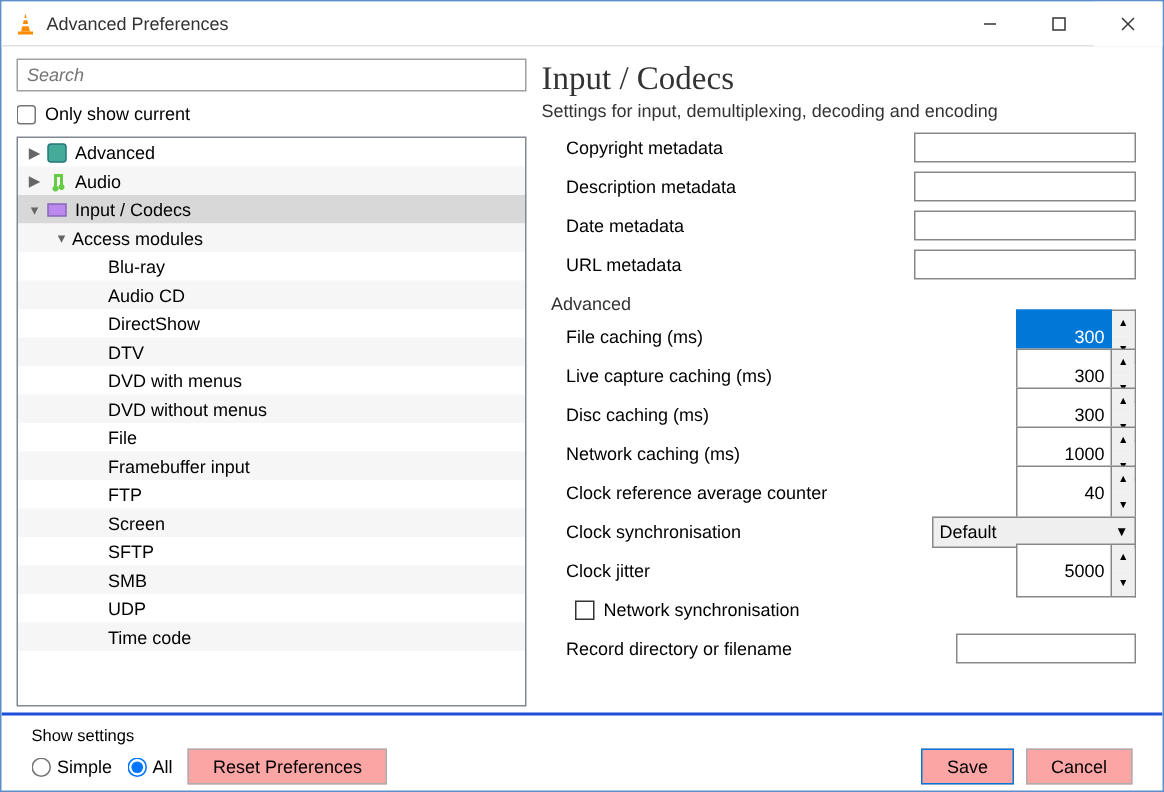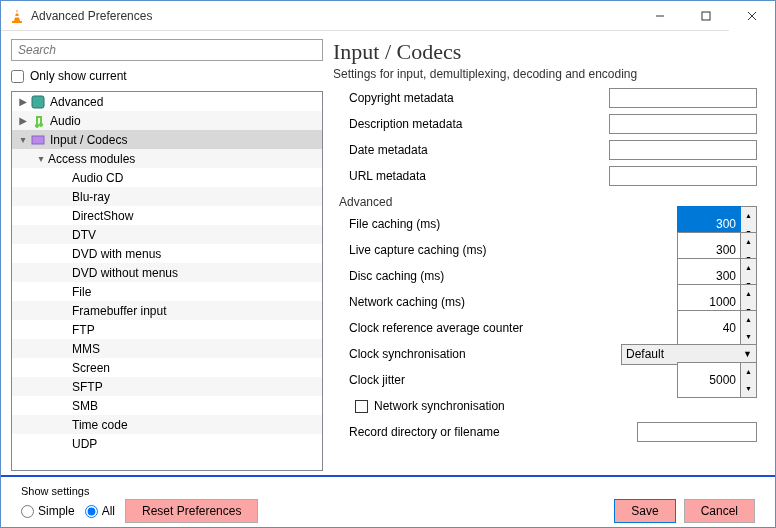--- a/index.html
+++ b/index.html
@@ -6,21 +6,21 @@
 body { background: #fff; width: 776px; height: 528px; overflow: hidden; display: flex; flex-direction: column; border: 1px solid #5a8fc9; }
 
 .titlebar { background: #fff; height: 30px; display: flex; align-items: center; padding-left: 8px; border-bottom: 1px solid #e0e0e0; }
 .titlebar .vlc-icon { width: 16px; height: 16px; margin-right: 6px; }
 .titlebar .title { font-size: 12px; color: #333; flex: 1; }
 .titlebar .winbtn { width: 46px; height: 30px; display: flex; align-items: center; justify-content: center; font-size: 10px; color: #333; }
 .titlebar .winbtn:last-child { }
 
 .content { flex: 1; display: flex; padding: 8px 10px 4px 10px; gap: 10px; overflow: hidden; }
 
-.left-panel { width: 312px; display: flex; flex-direction: column; gap: 6px; }
+.left-panel { width: 340px; display: flex; flex-direction: column; gap: 6px; }
 .search-box { width: 100%; height: 22px; border: 1px solid #a0a0a0; padding: 2px 6px; font-size: 12px; font-style: italic; color: #888; }
 .only-current { display: flex; align-items: center; gap: 6px; font-size: 12px; margin: 2px 0; }
 .only-current input { width: 13px; height: 13px; }
 
 .tree-wrap { flex: 1; border: 1px solid #828790; background: #fff; overflow-y: auto; overflow-x: hidden; font-size: 12px; }
 .tree-row { height: 19px; display: flex; align-items: center; padding-left: 4px; white-space: nowrap; }
 .tree-row:nth-child(even) { background: #f6f6f6; }
 .tree-row.selected { background: #d8d8d8; }
 .tree-arrow { width: 14px; text-align: center; color: #666; font-size: 10px; display: inline-block; }
 .tree-icon { width: 16px; height: 16px; margin-right: 4px; display: inline-flex; align-items: center; justify-content: center; }
@@ -125,26 +125,26 @@
               <rect x="1" y="3" width="12" height="8" fill="#b8e" stroke="#86b"></rect>
             </svg>
           </span>
         <span class="tree-label">Input / Codecs</span>
       </div>
       <div class="tree-row" style="padding-left:22px;">
         <span class="tree-arrow">▾</span>
         <span class="tree-label">Access modules</span>
       </div>
       <div class="tree-row" style="padding-left:60px;">
+          <span class="tree-label">Blu-ray</span>
+        </div>
+      <div class="tree-row" style="padding-left:60px;">
           <span class="tree-label">Audio CD</span>
         </div>
       <div class="tree-row" style="padding-left:60px;">
-          <span class="tree-label">Blu-ray</span>
-        </div>
-      <div class="tree-row" style="padding-left:60px;">
           <span class="tree-label">DirectShow</span>
         </div>
       <div class="tree-row" style="padding-left:60px;">
           <span class="tree-label">DTV</span>
         </div>
       <div class="tree-row" style="padding-left:60px;">
           <span class="tree-label">DVD with menus</span>
         </div>
       <div class="tree-row" style="padding-left:60px;">
           <span class="tree-label">DVD without menus</span>
@@ -152,36 +152,33 @@
       <div class="tree-row" style="padding-left:60px;">
           <span class="tree-label">File</span>
         </div>
       <div class="tree-row" style="padding-left:60px;">
           <span class="tree-label">Framebuffer input</span>
         </div>
       <div class="tree-row" style="padding-left:60px;">
           <span class="tree-label">FTP</span>
         </div>
       <div class="tree-row" style="padding-left:60px;">
-          <span class="tree-label">MMS</span>
-        </div>
-      <div class="tree-row" style="padding-left:60px;">
           <span class="tree-label">Screen</span>
         </div>
       <div class="tree-row" style="padding-left:60px;">
           <span class="tree-label">SFTP</span>
         </div>
       <div class="tree-row" style="padding-left:60px;">
           <span class="tree-label">SMB</span>
         </div>
       <div class="tree-row" style="padding-left:60px;">
+          <span class="tree-label">UDP</span>
+        </div>
+      <div class="tree-row" style="padding-left:60px;">
           <span class="tree-label">Time code</span>
-        </div>
-      <div class="tree-row" style="padding-left:60px;">
-          <span class="tree-label">UDP</span>
         </div>
     </div>
   </div>
 
   <div class="right-panel">
     <div class="rp-title">Input / Codecs</div>
     <div class="rp-sub">Settings for input, demultiplexing, decoding and encoding</div>
     <div class="rp-scroll-wrap">
       <div class="rp-inner">
         <div class="frow">

